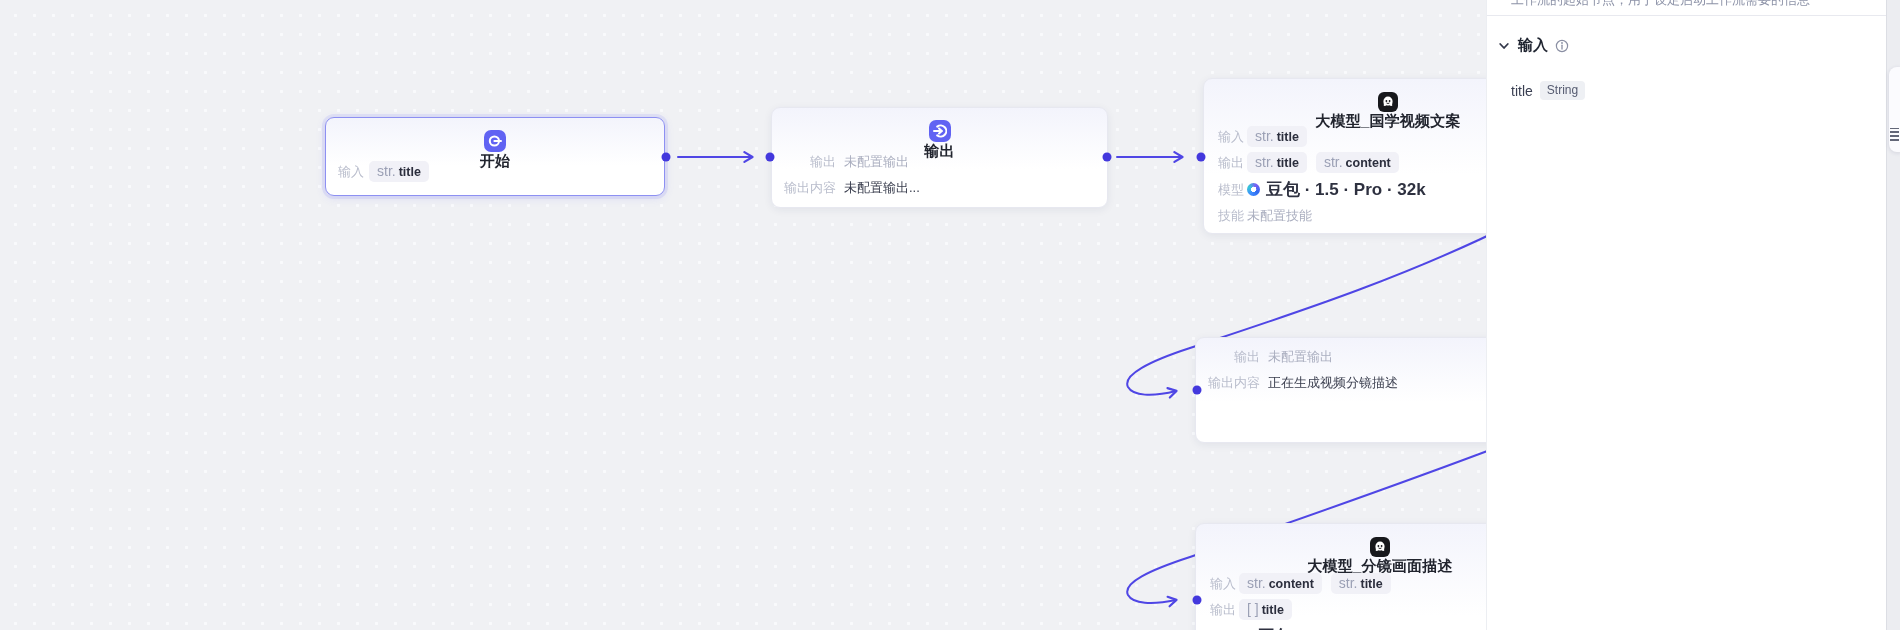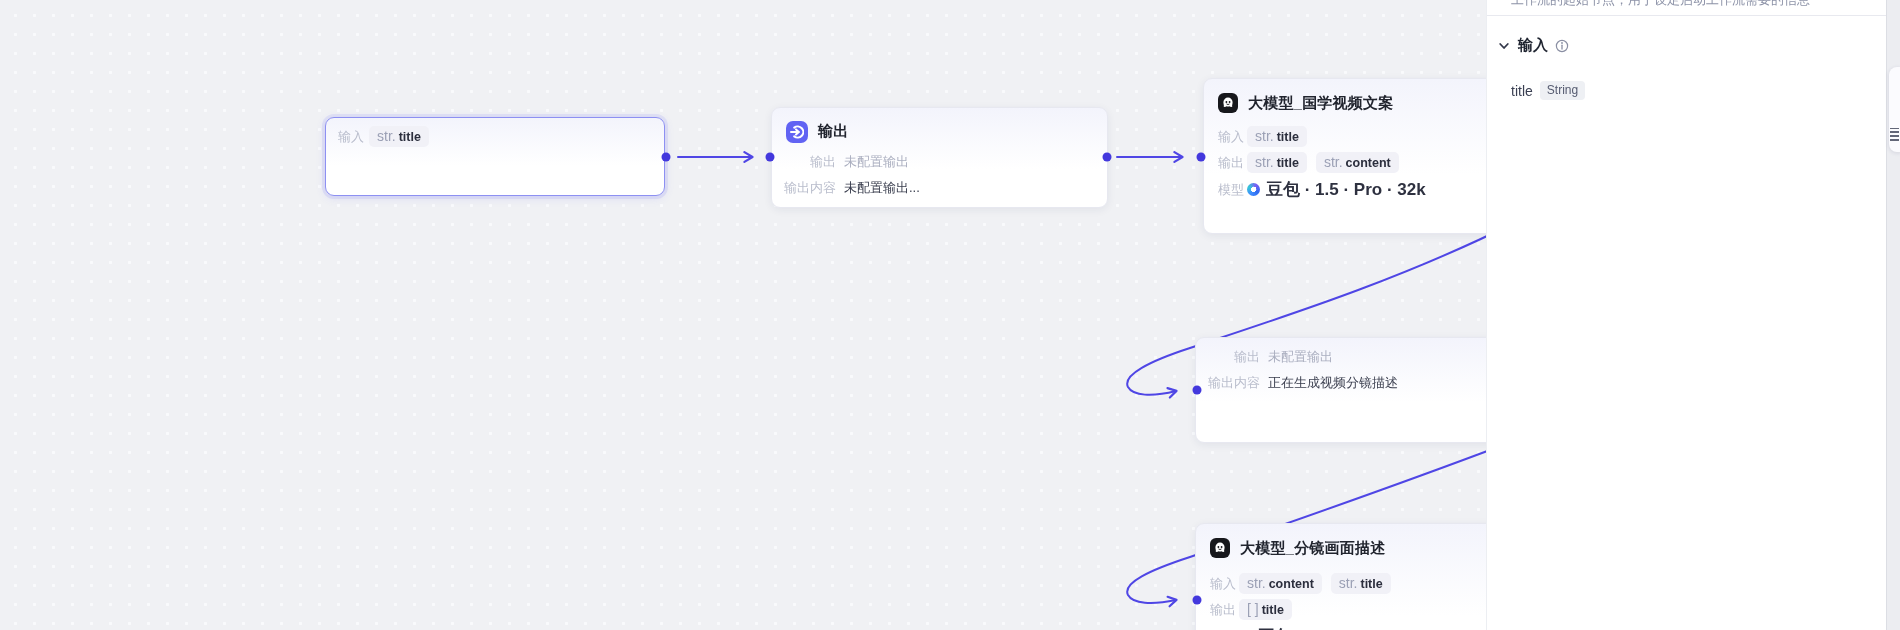--- a/index.html
+++ b/index.html
@@ -14,21 +14,21 @@
   #edges { position:absolute; left:0; top:0; z-index:5; pointer-events:none; }
   #ports { position:absolute; left:0; top:0; z-index:15; pointer-events:none; }
 
   
   .node { position:absolute; z-index:10;
     background:linear-gradient(180deg,#f3f4fc 0%,#ffffff 62%);
     border:1px solid #e7e8f0; border-radius:9px;
     box-shadow:0 2px 8px rgba(32,36,90,.07); }
   .node.selected { border:1px solid #8d90f2;
     box-shadow:0 0 0 3px rgba(118,118,245,.12), 0 2px 10px rgba(95,95,242,.15); }
-  .node-header { display:flex; align-items:center; gap:10px; padding:12px 14px 0 14px; height:35px; }
+  .node-header { display:flex; align-items:center; padding:12px 14px 0 14px; height:35px;flex-direction:column; }
   .node-title { font-size:15px; font-weight:700; color:#21242e; letter-spacing:.2px; white-space:nowrap; }
   .nicon { width:22px; height:22px; border-radius:7px; flex:0 0 auto;
     display:flex; align-items:center; justify-content:center; }
   .nicon.purple { background:#6163f3; }
   .nicon.black  { background:#17181c; }
   .rows { display:flex; flex-direction:column; }
   .row { display:flex; align-items:center; font-size:13px; white-space:nowrap; }
   .lab { color:#b9bdcc; }
   .val-muted { color:#abafc0; }
   .val-dark { color:#3a3e4e; }
@@ -88,20 +88,29 @@
     </defs>
     <g stroke="#4f46e5" stroke-width="2" fill="none" stroke-linecap="round">
       <path d="M678,157 L752,157" marker-end="url(#arr)"></path>
       <path d="M1117,157 L1182,157" marker-end="url(#arr)"></path>
       <path d="M1516,222 C1400,280 1286,316 1190,348 C1150,361 1122,375 1128,387 C1133,396 1152,397 1176,391" marker-end="url(#arr)"></path>
       <path d="M1506,444 C1400,484 1286,524 1190,557 C1150,570 1122,583 1128,595 C1133,604 1152,605 1176,600" marker-end="url(#arr)"></path>
     </g>
   </svg>
 
   <div id="node-start" class="node selected" style="left:325px; top:117px; width:340px; height:79px;">
+    <div class="node-header">
+      <span class="nicon purple">
+        <svg width="14" height="14" viewBox="0 0 14 14">
+          <circle cx="6.4" cy="7" r="4.6" fill="none" stroke="#ffffff" stroke-width="2"></circle>
+          <line x1="6.4" y1="7" x2="13" y2="7" stroke="#ffffff" stroke-width="2" stroke-linecap="round"></line>
+        </svg>
+      </span>
+      <span class="node-title">开始</span>
+    </div>
     <div class="rows l-rows">
       <div class="row">
         <span class="lab">输入</span>
         <span class="tag">
           <span class="pfx">str.</span>
           <span class="tnm">title</span>
         </span>
       </div>
     </div>
   </div>
@@ -157,20 +166,24 @@
         </span>
         <span class="tag">
           <span class="pfx">str.</span>
           <span class="tnm">content</span>
         </span>
       </div>
       <div class="row">
         <span class="lab">模型</span>
         <span class="model-dot"></span>
         <span class="model-val">豆包 · 1.5 · Pro · 32k</span>
+      </div>
+      <div class="row">
+        <span class="lab">技能</span>
+        <span class="val-muted">未配置技能</span>
       </div>
     </div>
   </div>
 
   <div id="node-output2" class="node" style="left:1195px; top:337px; width:370px; height:106px;">
     <div class="rows o-rows">
       <div class="row">
         <span class="lab">输出</span>
         <span class="val-muted">未配置输出</span>
       </div>

